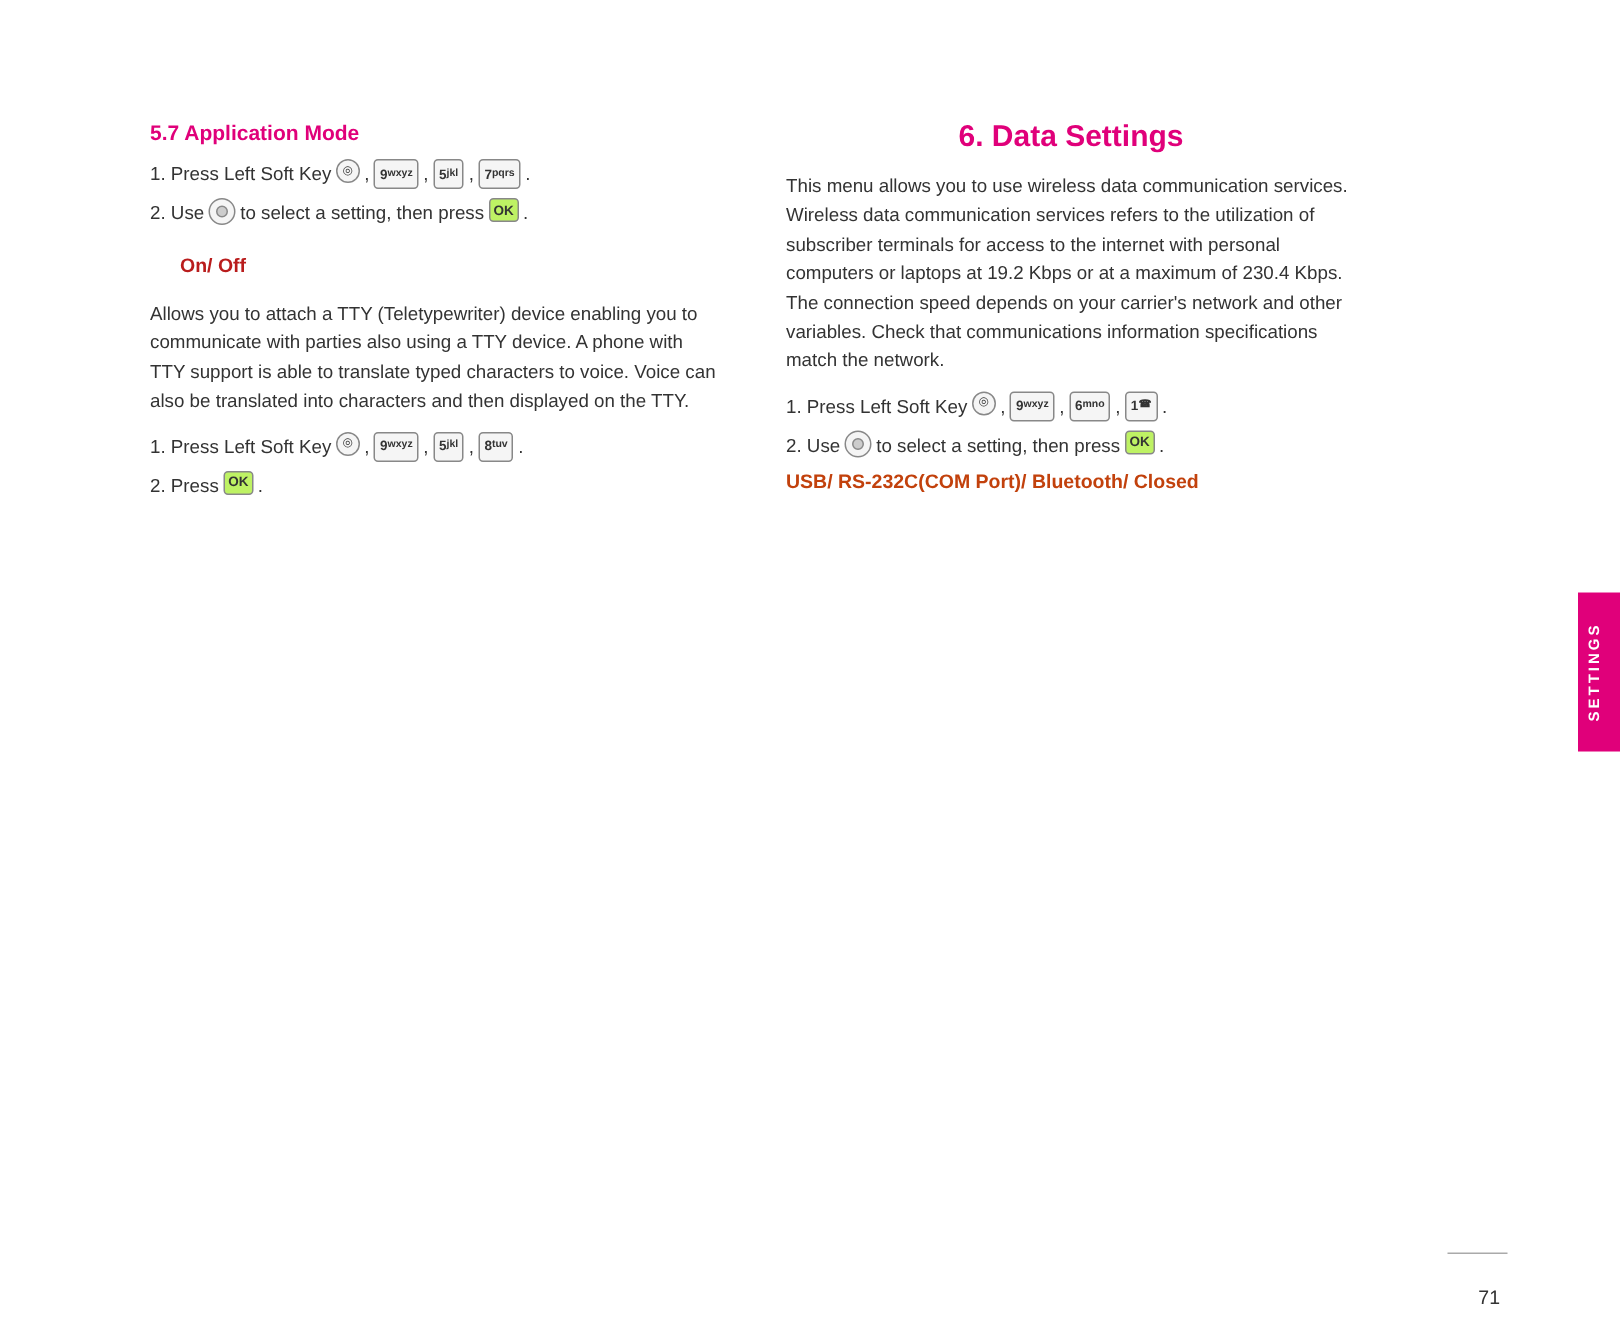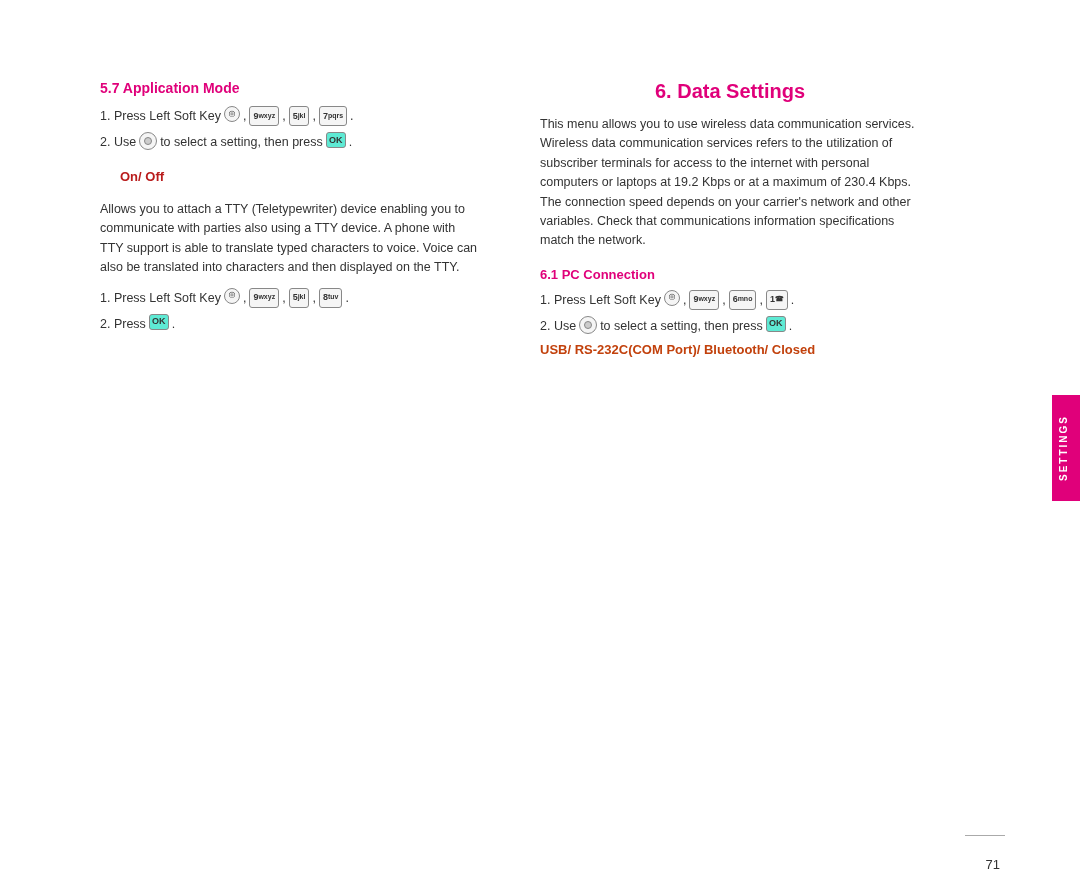--- a/index.html
+++ b/index.html
@@ -19,21 +19,21 @@
       display: flex;
       width: 1080px;
       height: 896px;
       position: relative;
     }
 
     .content-area {
       display: flex;
       flex: 1;
       padding: 80px 60px 60px 100px;
-      gap: 40px;
+      gap: 24px;
     }
 
     .left-column {
       flex: 1;
       max-width: 380px;
     }
 
     .right-column {
       flex: 1;
       max-width: 400px;
@@ -144,21 +144,21 @@
       display: inline-flex;
       align-items: center;
       justify-content: center;
       border: 1.5px solid #888;
       border-radius: 3px;
       width: 20px;
       height: 16px;
       font-size: 9px;
       font-weight: bold;
       vertical-align: middle;
-      background: #5eead4;
+      background: #bef264;
       color: #333;
     }
 
     .sidebar {
       width: 36px;
       display: flex;
       flex-direction: column;
       align-items: center;
       position: relative;
     }
@@ -270,21 +270,20 @@
     </div>
 
     <div class="right-column">
 
       <div>
         <div class="section-title-large">6. Data Settings</div>
         <p class="body-text">This menu allows you to use wireless data communication services. Wireless data communication services refers to the utilization of subscriber terminals for access to the internet with personal computers or laptops at 19.2 Kbps or at a maximum of 230.4 Kbps. The connection speed depends on your carrier's network and other variables. Check that communications information specifications match the network.</p>
       </div>
 
       <div style="margin-top: 10px;">
-        <div class="section-subtitle">6.1 PC Connection</div>
 
         <div class="step-line">
           <span>1. Press Left Soft Key</span>
           <span class="key-circle">◎</span>
           <span>,</span>
           <span class="key-btn">9<span class="key-superscript">wxyz</span></span>
           <span>,</span>
           <span class="key-btn">6<span class="key-superscript">mno</span></span>
           <span>,</span>
           <span class="key-btn" style="font-size:9px;">1<span style="font-size:7px;vertical-align:sub;">☎</span></span>

